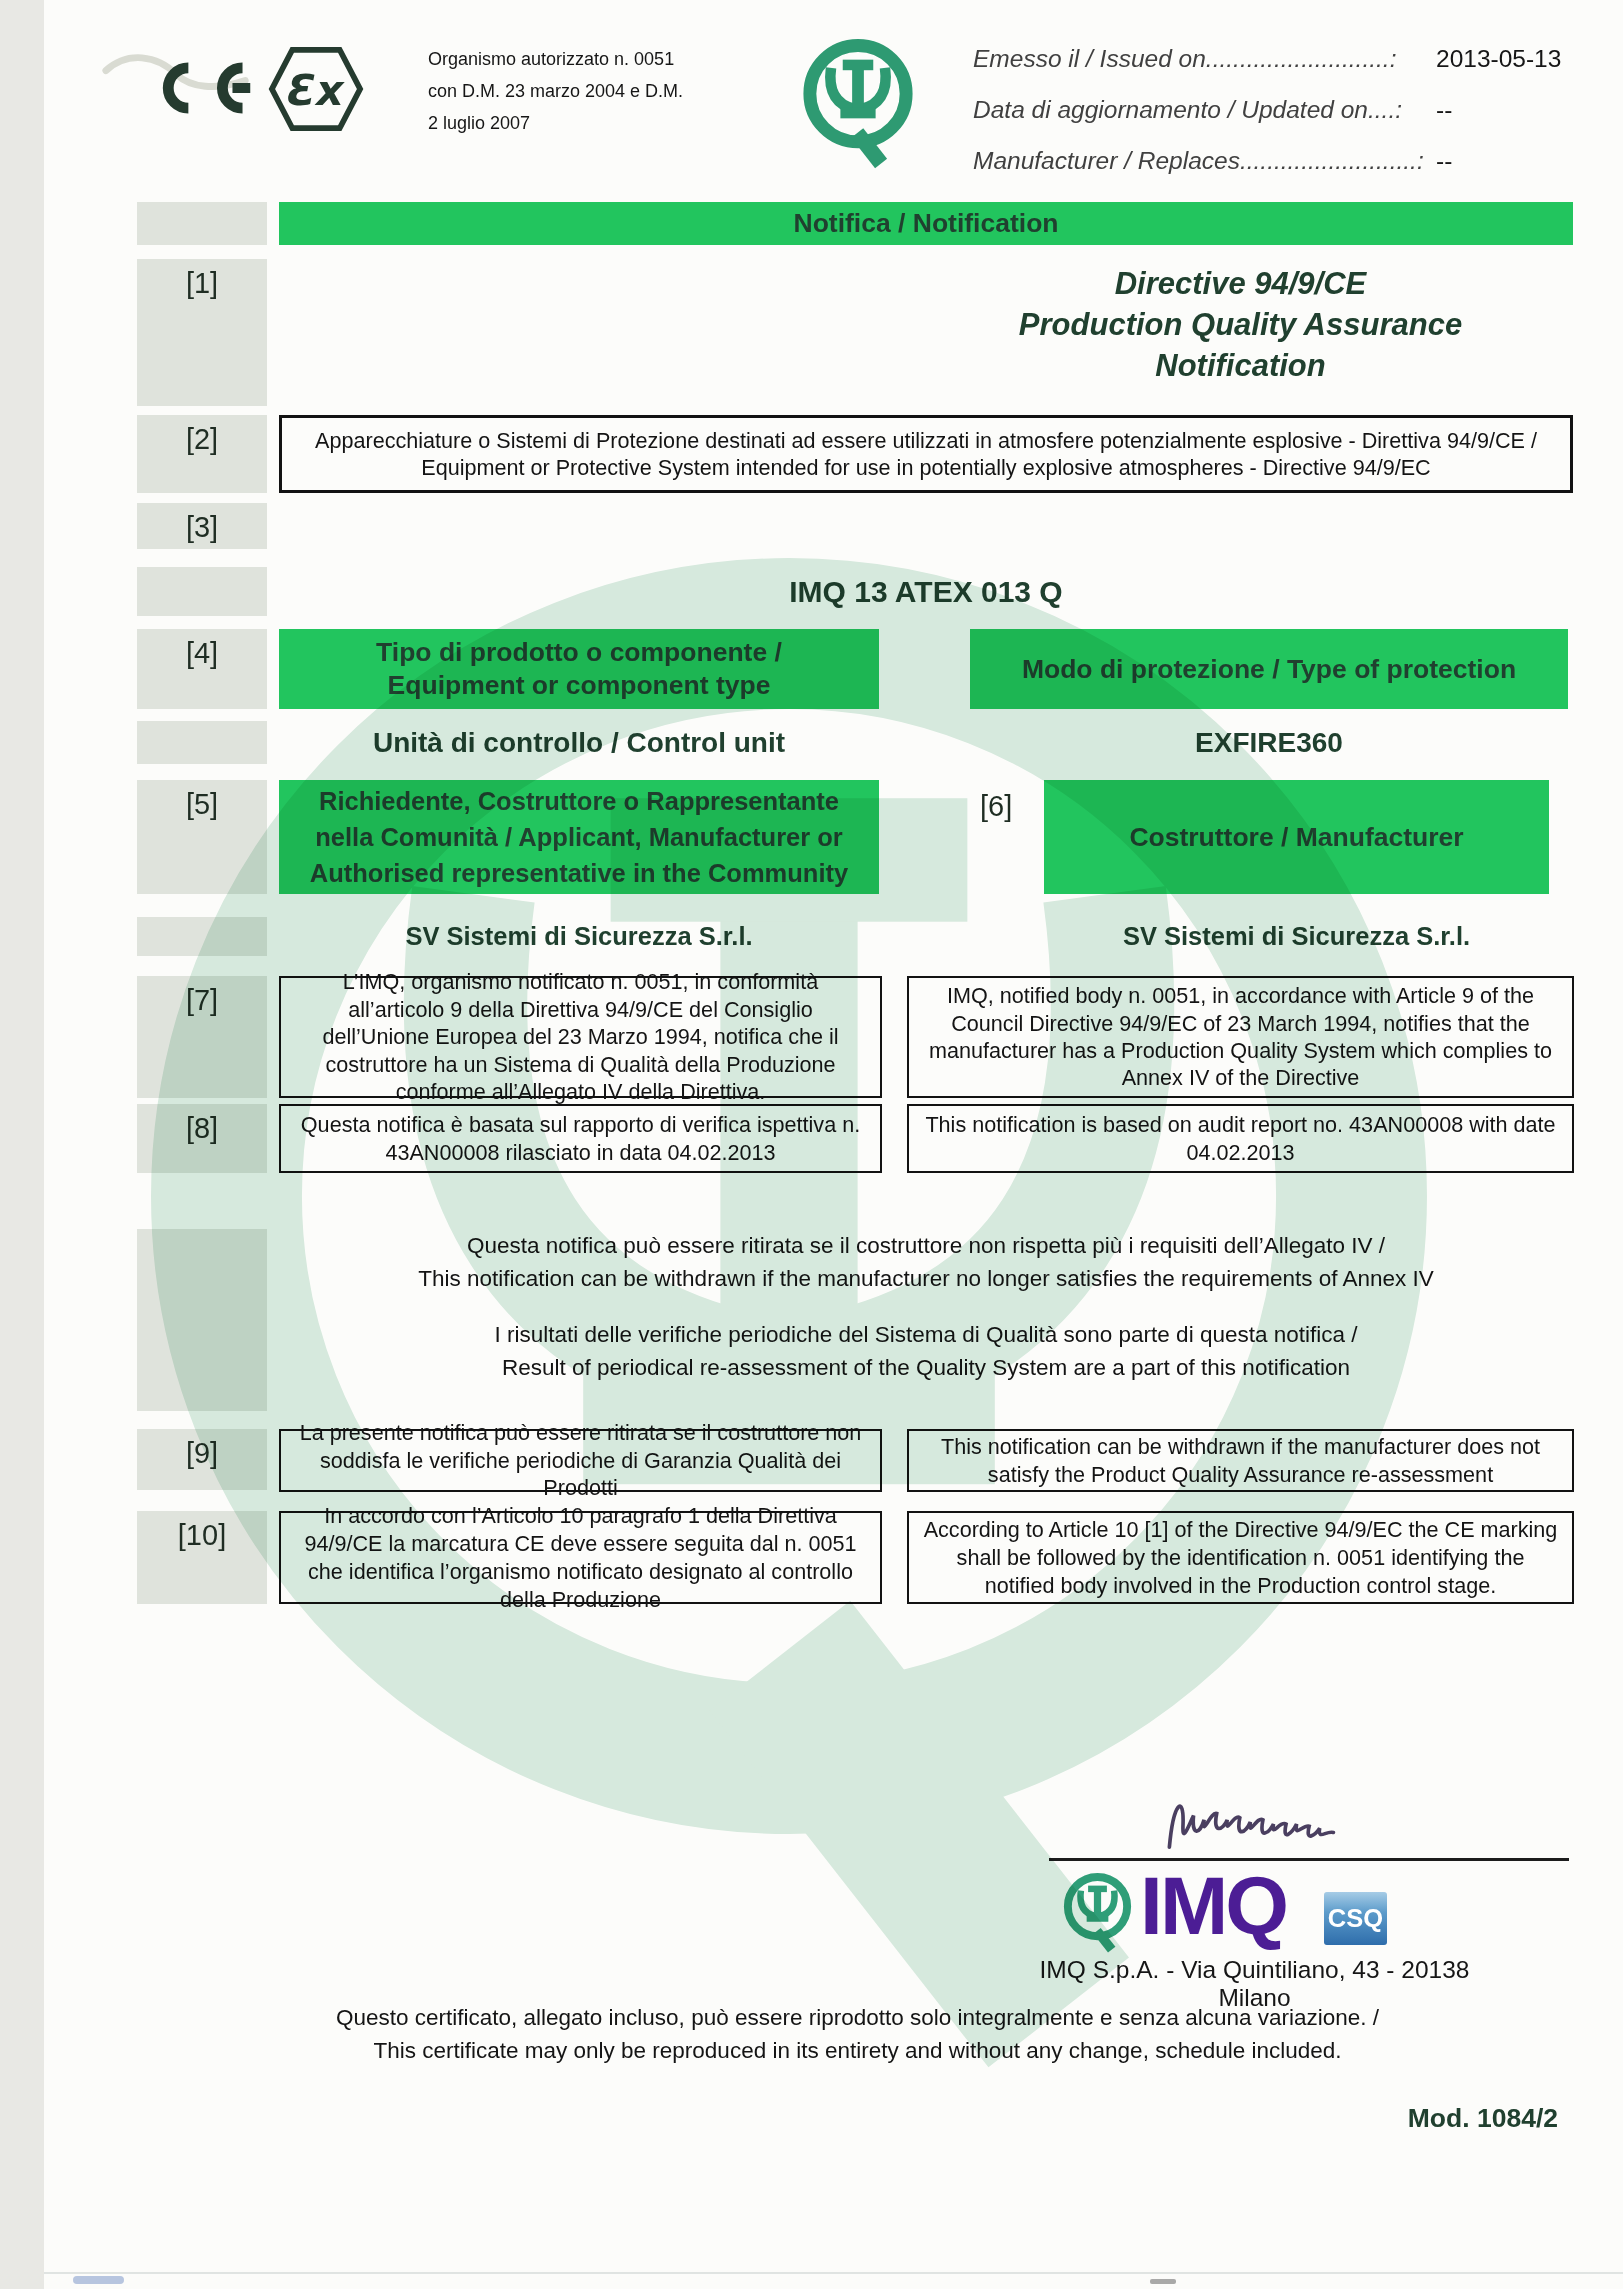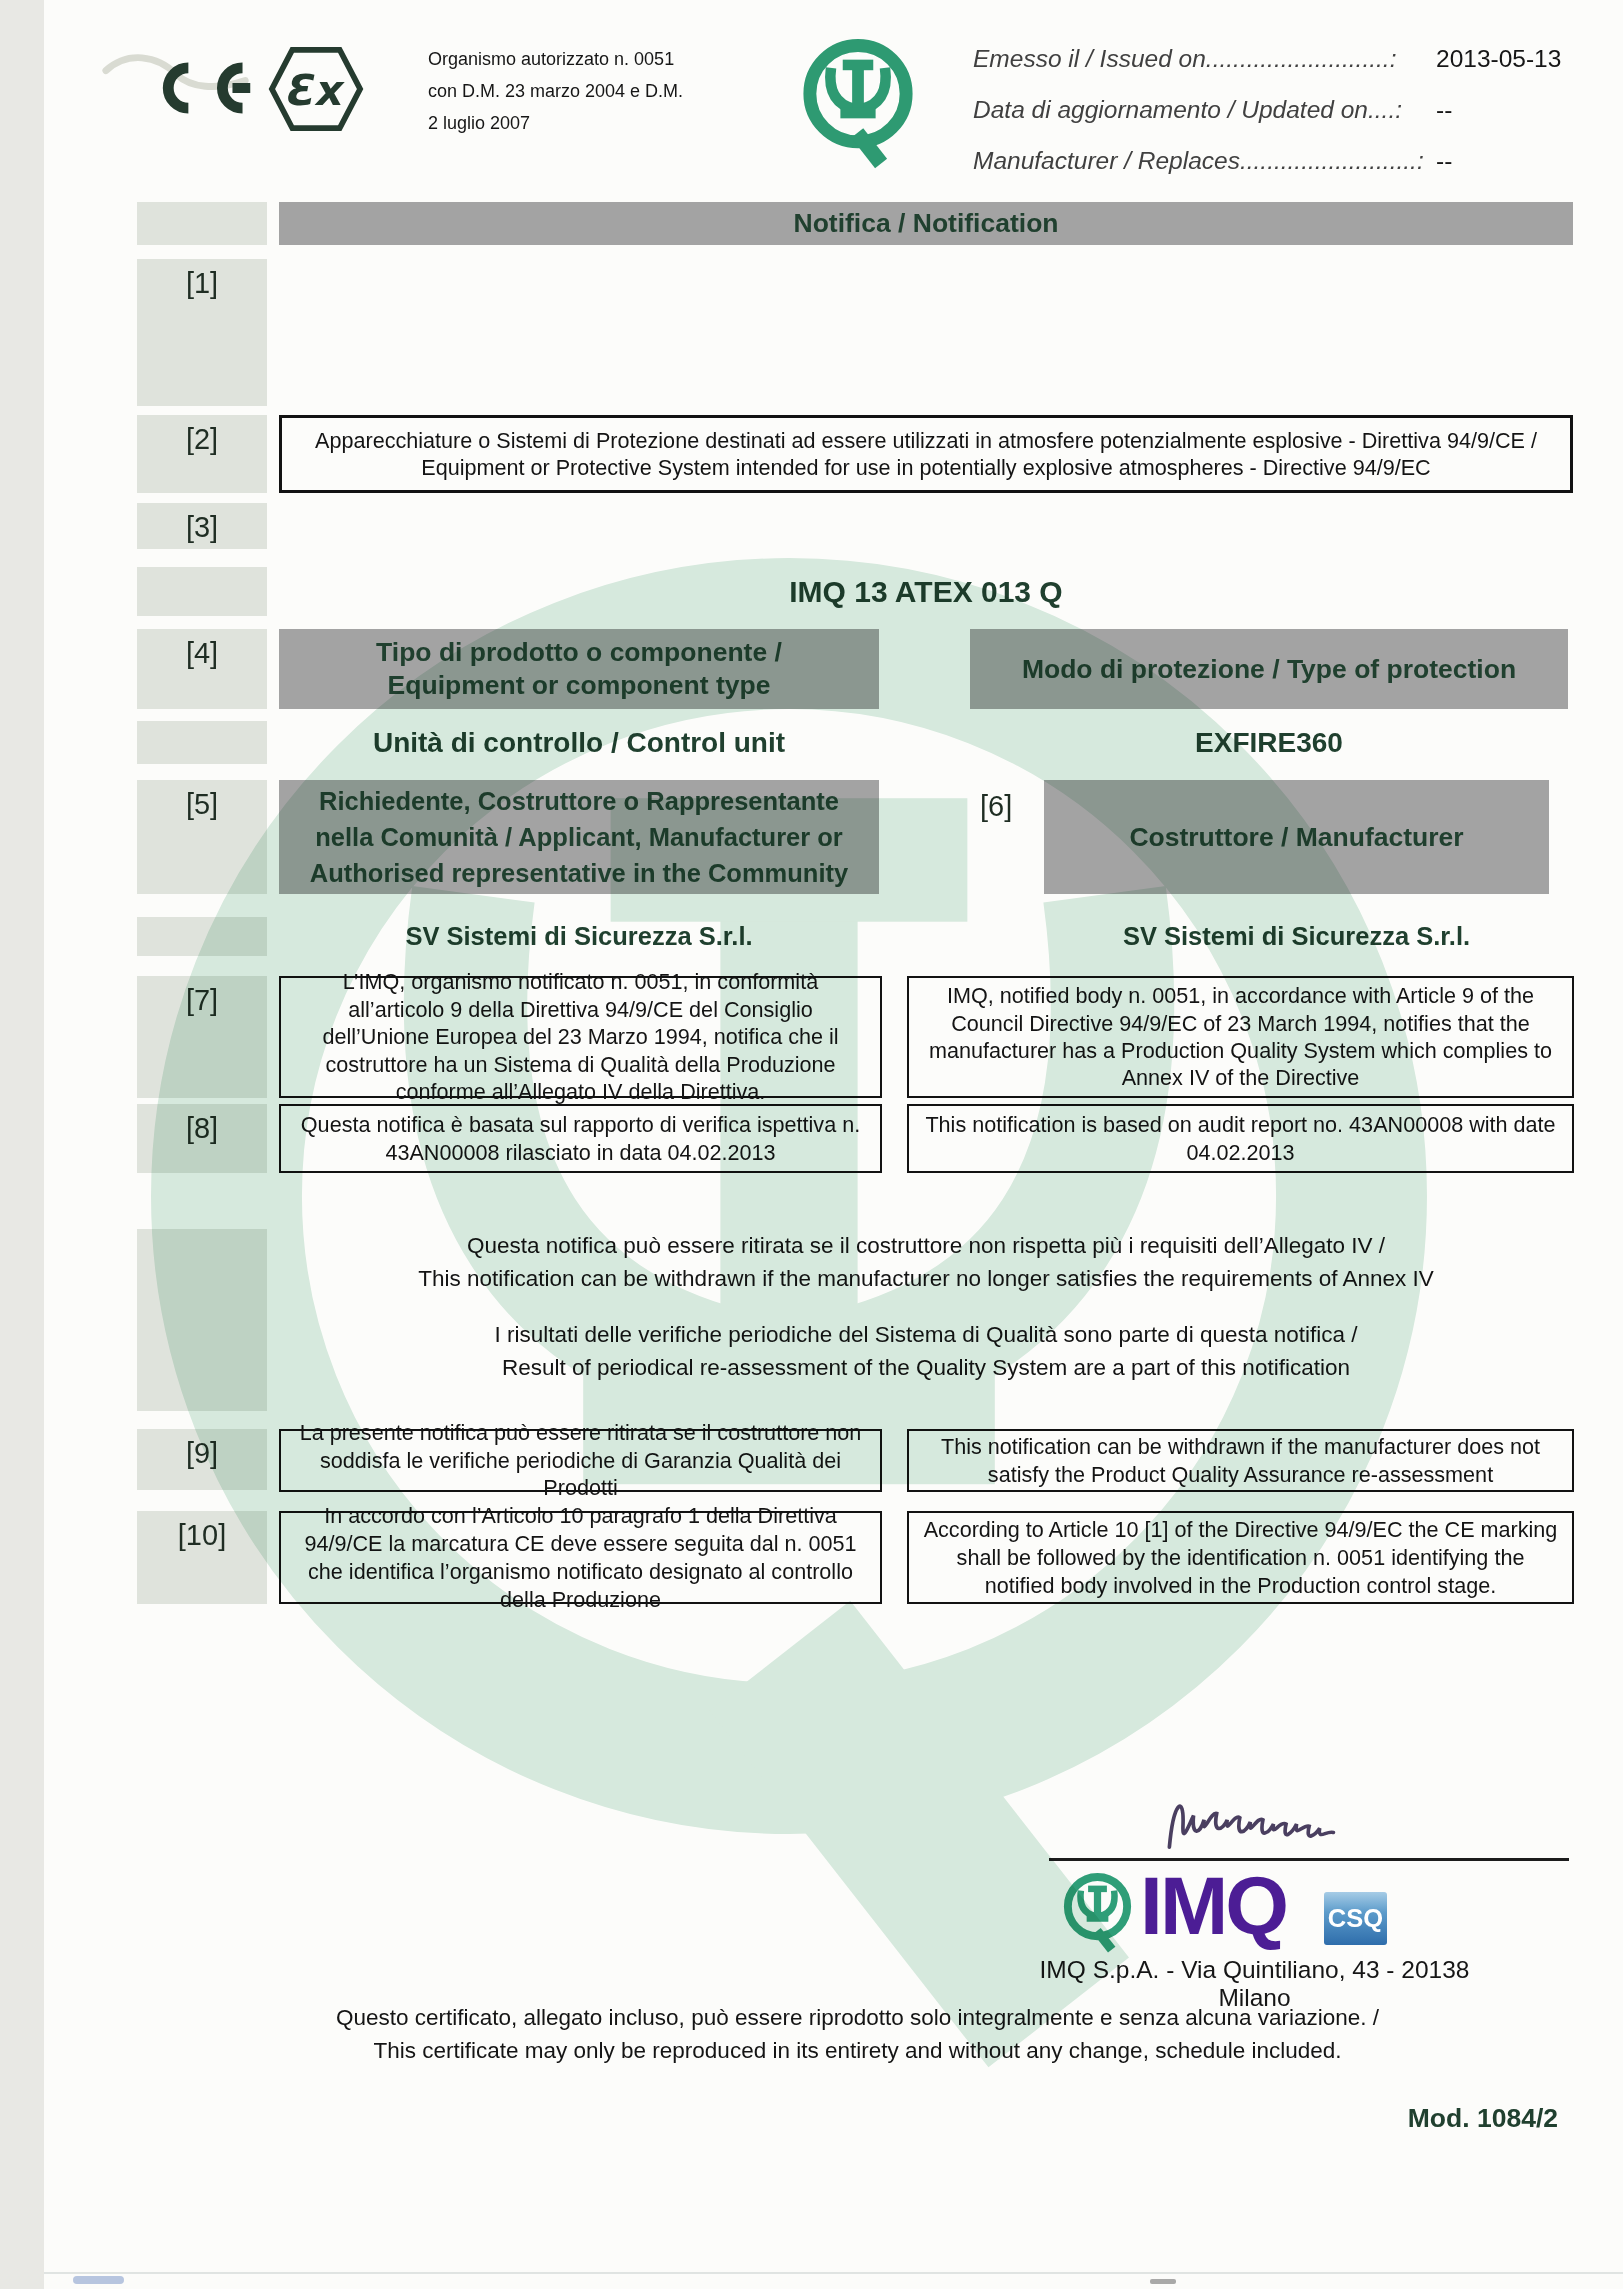--- a/index.html
+++ b/index.html
@@ -4,21 +4,21 @@
 <style>
   html,body{margin:0;padding:0;}
   body{width:1623px;height:2290px;background:#e8e8e4;font-family:"Liberation Sans",sans-serif;}
   .page{position:relative;width:1623px;height:2290px;background:#fcfcfa;overflow:hidden;color:#1a1a1a;margin-left:44px;}
   .abs{position:absolute;}
   
   .mcell{position:absolute;left:93px;width:130px;background:#dfe3dc;text-align:center;
          font-size:29px;color:#1f2d23;padding-top:7.8px;box-sizing:border-box;}
   
   .row{position:absolute;left:235px;width:1294px;}
-  .graybar{background:#a3a3a3;color:#20402f;font-weight:bold;text-align:center;}
+  .graybar{background:#22c55e;color:#20402f;font-weight:bold;text-align:center;}
   .headline{font-size:31px;font-weight:bold;font-style:italic;color:#20402f;
             text-align:center;line-height:41px;white-space:pre-line;}
   .boxed{border:2.9px solid #121212;box-sizing:border-box;display:flex;align-items:center;
          justify-content:center;text-align:center;font-size:21.6px;line-height:27.4px;
          padding:3.9px 13.7px;color:#141414;}
   .pre{white-space:pre-line;}
   .metalabel{font-style:italic;font-weight:normal;font-size:24.5px;color:#404040;}
   .metavalue{font-size:24.5px;color:#161616;}
   .valueline{font-weight:bold;color:#20402f;text-align:center;}
   .watermark{position:absolute;left:59px;top:510px;width:1372px;height:1578px;
@@ -96,20 +96,23 @@
   <div class="mcell" style="top:780px;height:114px;">[5]</div>
   <div class="mcell" style="top:917px;height:39px;"></div>
   <div class="mcell" style="top:976px;height:122px;">[7]</div>
   <div class="mcell" style="top:1104px;height:69px;">[8]</div>
   <div class="mcell" style="top:1229px;height:182px;"></div>
   <div class="mcell" style="top:1429px;height:61px;">[9]</div>
   <div class="mcell" style="top:1511px;height:93px;">[10]</div>
 
   <div class="row graybar" style="top:202px;height:43px;line-height:43px;font-size:26.5px;">Notifica / Notification</div>
 
+  <div class="abs headline" style="left:863px;top:263px;width:667px;">Directive 94/9/CE
+Production Quality Assurance
+Notification</div>
 
   <div class="row boxed" style="top:415px;height:78px;border-width:3.9px;">
     <span class="pre">Apparecchiature o Sistemi di Protezione destinati ad essere utilizzati in atmosfere potenzialmente esplosive - Direttiva 94/9/CE /
 Equipment or Protective System intended for use in potentially explosive atmospheres - Directive 94/9/EC</span>
   </div>
 
   <div class="row valueline" style="top:567px;height:49px;line-height:49px;font-size:30px;">IMQ 13 ATEX 013 Q</div>
 
   <div class="abs graybar pre" style="left:235px;top:629px;width:600px;height:80px;font-size:26.5px;line-height:33px;display:flex;align-items:center;justify-content:center;">Tipo di prodotto o componente /
 Equipment or component type</div>

